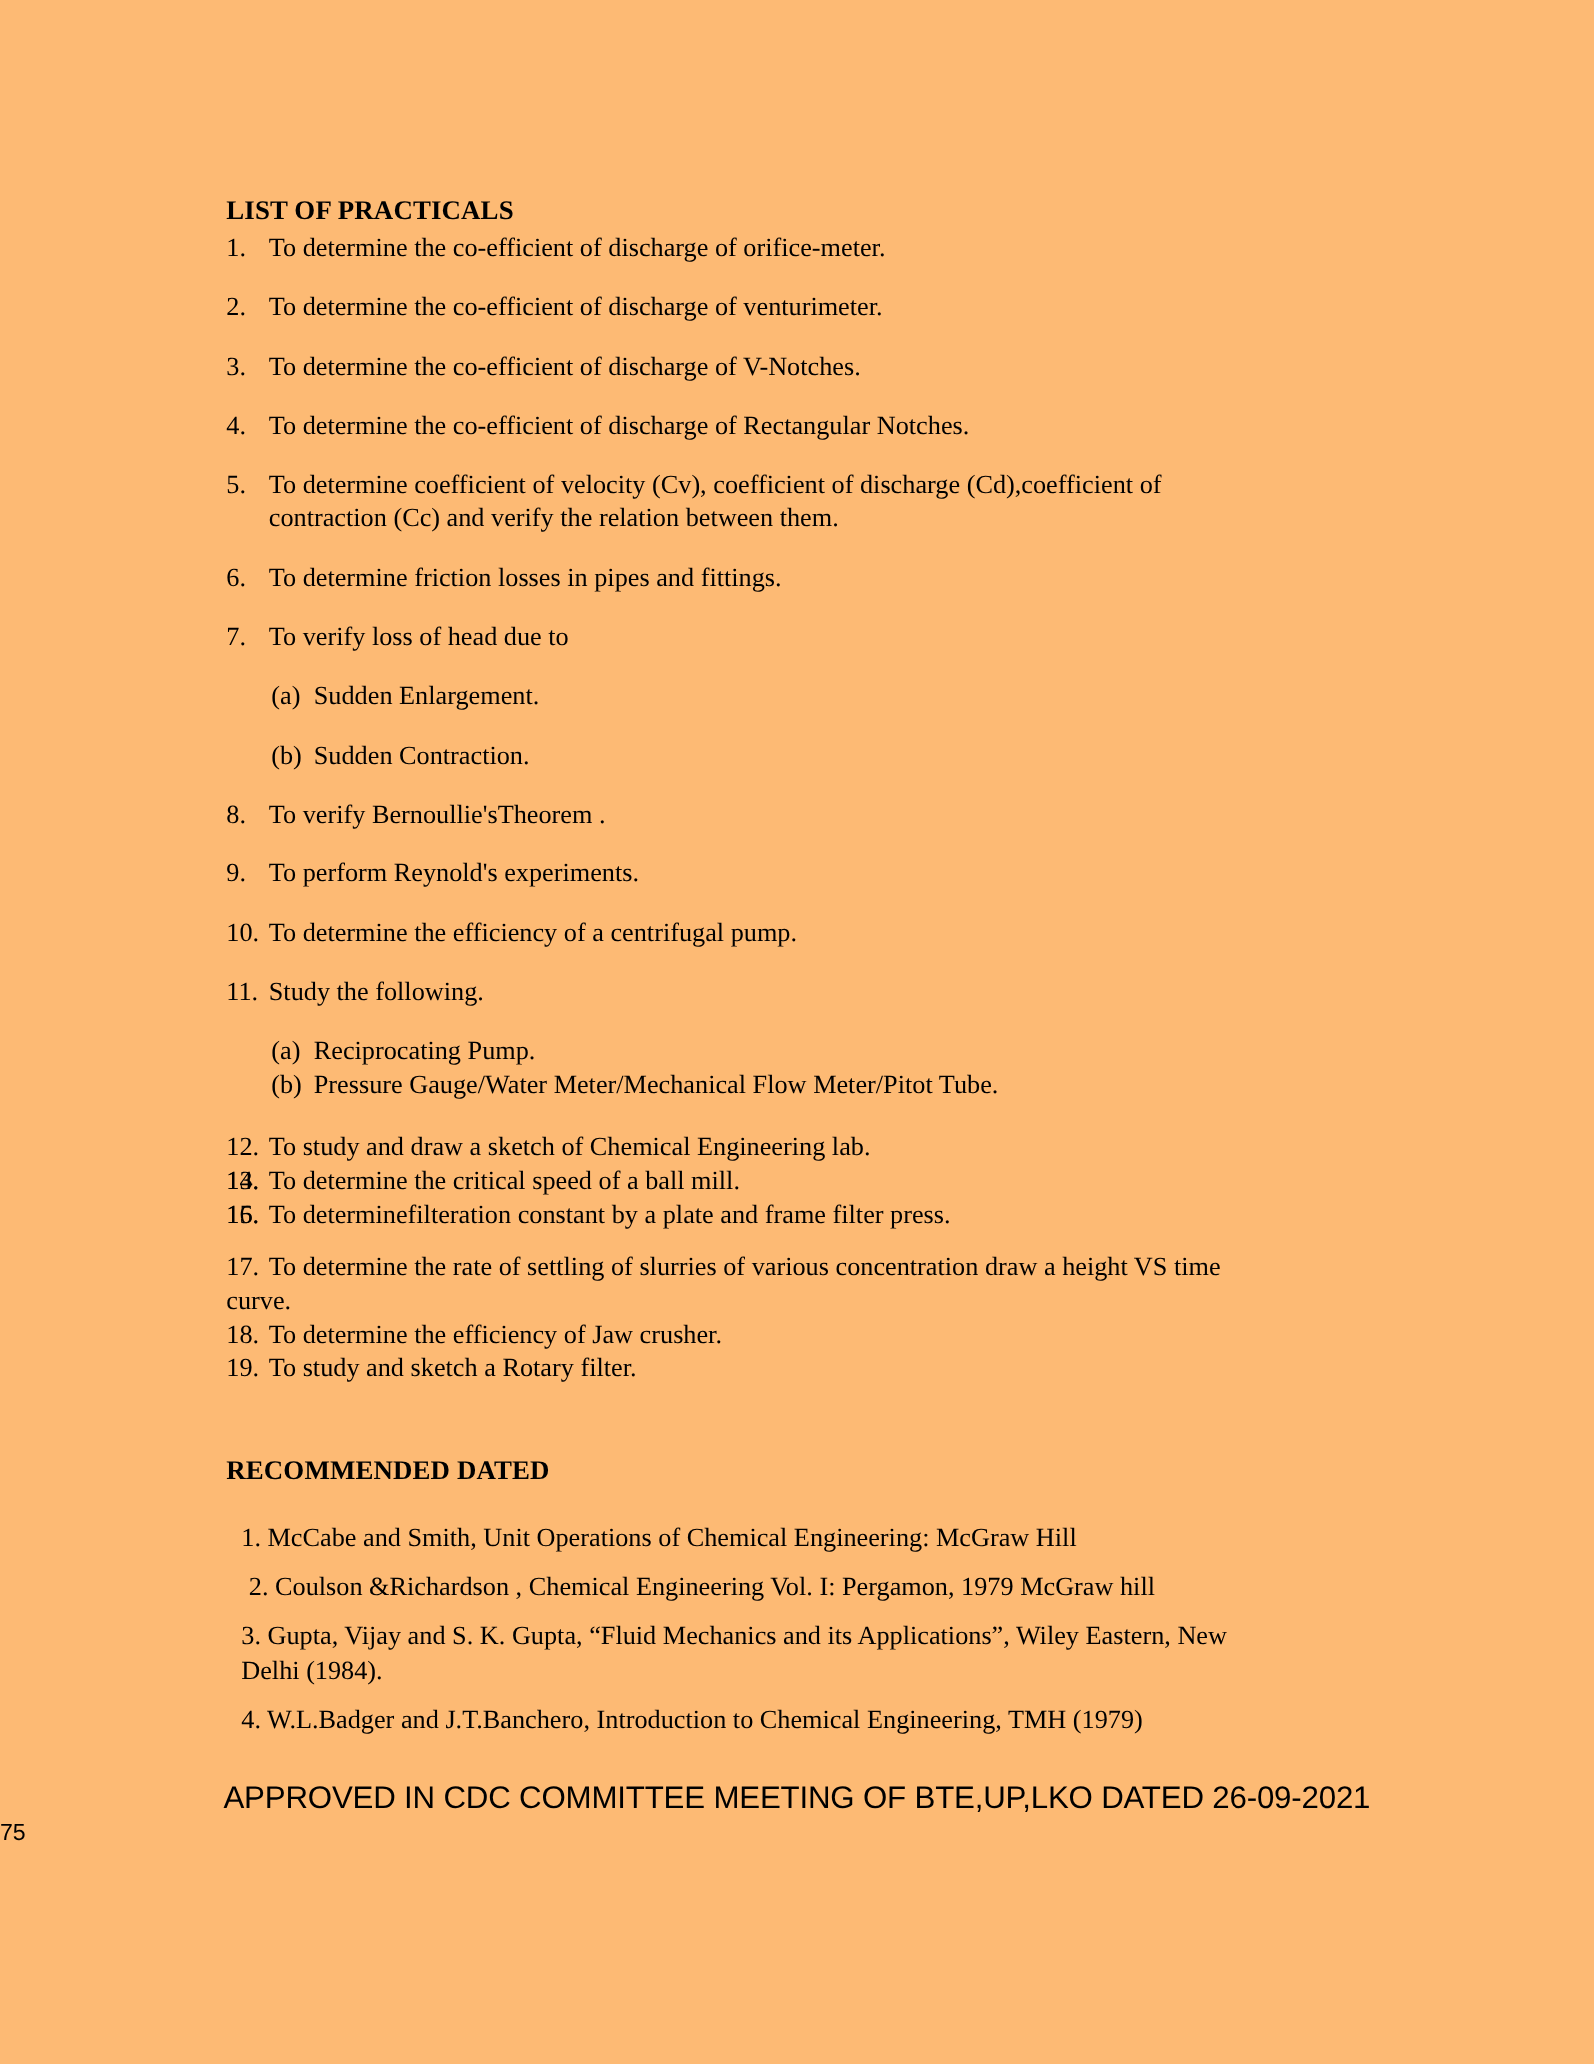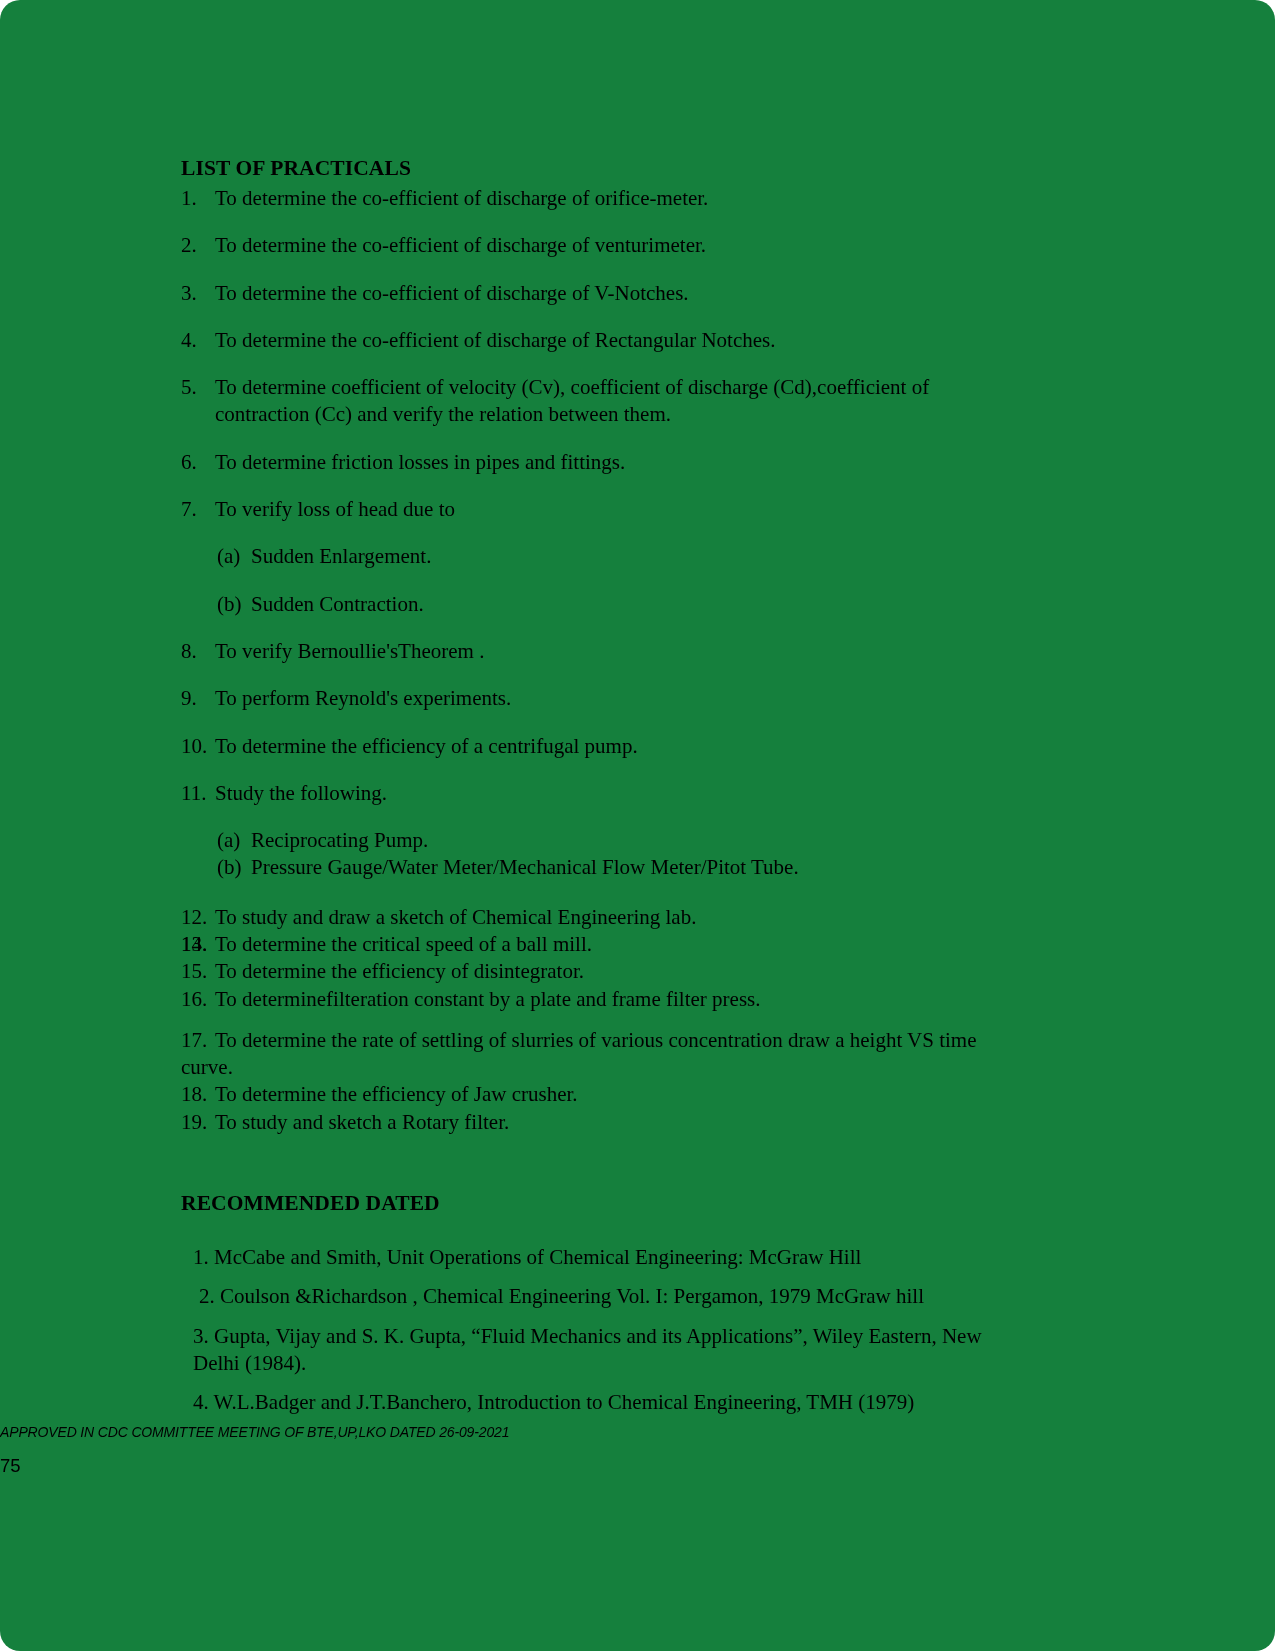--- a/index.html
+++ b/index.html
@@ -4,25 +4,24 @@
 <style>
   html, body {
     margin: 0;
     padding: 0;
     background: #ffffff;
   }
   .page {
     position: relative;
     width: 1275px;
     height: 1651px;
-    background: #15803d;
+    background: #fdba74;
     font-family: "Liberation Serif", "DejaVu Serif", serif;
     color: #000000;
     overflow: hidden;
-    border-radius: 20px;
   }
   .content {
     position: absolute;
     left: 181px;
     top: 155px;
     width: 836px;
   }
   .section-heading {
     font-weight: bold;
     font-size: 21.5px;
@@ -83,26 +82,25 @@
     margin: 12px;
   }
   .book-item.indent {
     padding-left: 6px;
   }
   .footer-note {
     position: absolute;
     left: 0;
     right: 0;
     top: 1424px;
-    text-align: left;
+    text-align: center;
     font-family: "Liberation Sans", "DejaVu Sans", sans-serif;
-    font-size: 14px;
+    font-size: 25px;
     letter-spacing: -0.15px;
     color: #000000;
-    font-style: italic;
   }
   .page-number {
     position: absolute;
     left: 0;
     right: 0;
     top: 1455px;
     font-family: "Liberation Sans", "DejaVu Sans", sans-serif;
     font-size: 18.5px;
     color: #000000;
   }
@@ -202,21 +200,20 @@
         <span class="num">13.</span>
       </div>
 
       <div class="prac-item">
         <span class="num">14.</span>
         <span>To determine the critical speed of a ball mill.</span>
       </div>
 
       <div class="prac-item">
         <span class="num">15.</span>
-        <span>To determine the efficiency of disintegrator.</span>
       </div>
 
       <div class="prac-item">
         <span class="num">16.</span>
         <span>To  determinefilteration constant by a  plate  and  frame filter press.</span>
       </div>
 
       <div class="prac-item" style="padding-left:0;">
         <span style="display:inline-block;width:34px;margin-top:14px;">17.</span><span>To  determine the rate of settling of  slurries  of  various concentration draw a height VS time curve.</span>
       </div>

